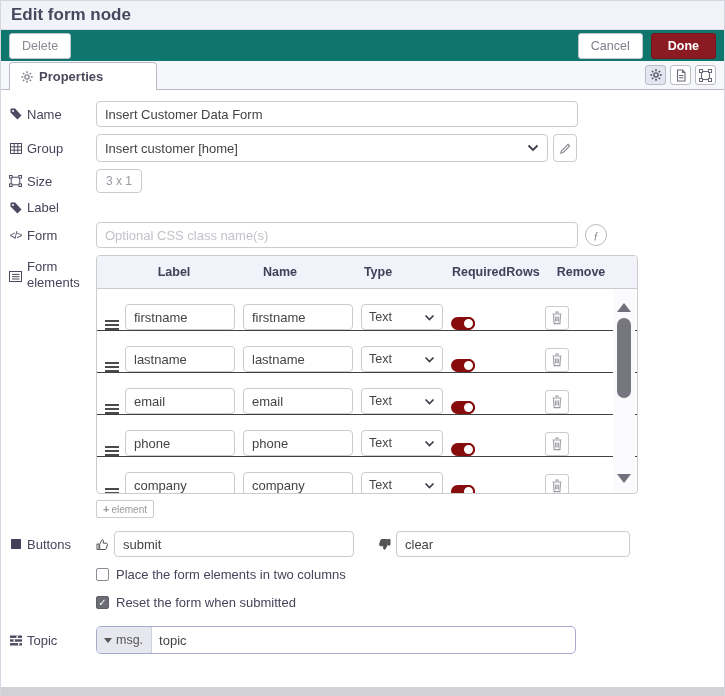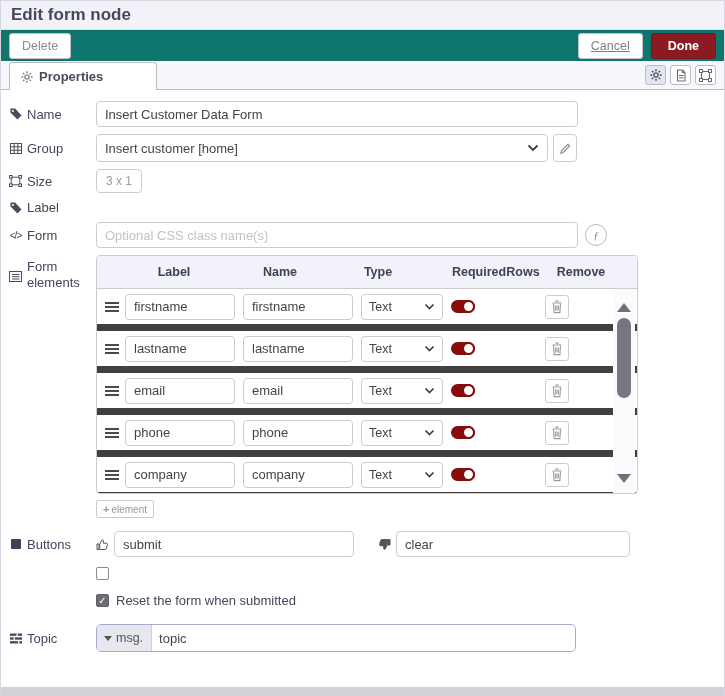--- a/index.html
+++ b/index.html
@@ -11,21 +11,21 @@
   
   .titlebar { height:29px; background:#f2f3f9; border-bottom:1px solid #dedee8;
               display:flex; align-items:center; padding:0 10px; }
   .titlebar .title { font-size:17px; font-weight:bold; color:#47475e; }
 
   
   .toolbar { height:31px; background:#0f766e; display:flex; align-items:center; padding:0 8px; }
   .btn { font-size:12.5px; border-radius:3px; border:1px solid #c3c3cd; background:#fff;
          color:#8a8a94; height:26px; padding:0 12px; cursor:pointer; font-family:inherit; }
   .btn-done { background:#8C1A22; border-color:#7a141c; color:#fff; font-weight:bold; margin-left:8px; padding:0 16px; }
-  .btn-cancel { color:#7e7e8a;text-decoration:underline; }
+  .btn-cancel { color:#7e7e8a; }
   .toolbar .spacer { flex:1; }
 
   
   .tabrow { height:29px; background:#f6f7fb; border-bottom:1px solid #bbbbc6;
             display:flex; align-items:flex-end; padding:0 8px; position:relative; }
   .tab { height:28px; width:148px; background:#fff; border:1px solid #bbbbc6; border-bottom:none;
          border-radius:4px 4px 0 0; display:flex; align-items:center; gap:6px; padding:0 10px;
          margin-bottom:-1px; font-size:13px; font-weight:bold; color:#4a4a5c; }
   .tab-icons { margin-left:auto; display:flex; gap:4px; align-items:center; margin-bottom:4px; }
   .icon-btn { width:21px; height:20px; border:1px solid #bbbbc6; border-radius:3px; background:#fff;
@@ -59,21 +59,21 @@
   .circle-btn { width:22px; height:22px; border-radius:50%; border:1px solid #bbb; background:#fff;
                 margin-left:7px; display:flex; align-items:center; justify-content:center;
                 font-size:10px; font-style:italic; color:#777; cursor:pointer; font-family:"Liberation Serif",serif; }
 
   
   .el-table { width:542px; border:1px solid #ccc; border-radius:4px; overflow:hidden; background:#fff; }
   .el-head { height:33px; background:#f2f3fa; border-bottom:1px solid #ccc; position:relative; }
   .el-head span { position:absolute; top:9px; transform:translateX(-50%); font-size:12.5px;
                   font-weight:bold; color:#40405a; white-space:nowrap; }
   .el-viewport { height:204px; overflow:hidden; position:relative; }
-  .el-row { height:42px; display:flex; align-items:center; padding-left:8px; border-bottom:7px solid #404040; }
+  .el-row { height:42px; display:flex; align-items:flex-end; padding-left:8px; border-bottom:1px solid #404040; }
   .drag-handle { width:14px; height:10px; margin-right:6px; flex-shrink:0; cursor:grab;
     background:linear-gradient(to bottom,#4a4a4a 0 2px,transparent 2px 4px,#4a4a4a 4px 6px,transparent 6px 8px,#4a4a4a 8px 10px); }
   .el-row input.text { width:110px; }
   .el-row .gap { width:8px; flex-shrink:0; }
   .type-select { width:82px; height:26px; border:1px solid #ccc; border-radius:4px; background:#fff;
                  display:flex; align-items:center; font-size:12.5px; color:#444; padding:0 7px;
                  margin-left:8px; cursor:pointer; flex-shrink:0; }
   .type-select .chev { margin-left:auto; }
   .toggle { width:24px; height:13px; border-radius:8px; background:#870d0d; position:relative;
             margin-left:8px; flex-shrink:0; cursor:pointer; }
@@ -476,20 +476,21 @@
                 <path d="M1 6h2v5.5H1z M3.7 6.2 L5.8 2.1c.4-.8 1.5-.5 1.5.4v2.7h3c.8 0 1.3.7 1.1 1.4l-1 3.9c-.2.6-.7 1-1.4 1H3.7z" fill="#555" stroke="#555" stroke-width="1"></path>
               </g>
             </svg>
         </span>
         <input class="text w-clear" type="text" value="clear" style="">
       </div>
     </div>
 
     <div class="cb-row first">
       <span class="cb"></span>
+      <span class="cb-label">Place the form elements in two columns</span>
     </div>
     <div class="cb-row">
       <span class="cb checked">✓</span>
       <span class="cb-label">Reset the form when submitted</span>
     </div>
 
     <div class="form-row" style="margin-top:16px">
       <div class="row-label">
         <span class="ico">
           <svg width="12" height="11" viewBox="0 0 12 11">

